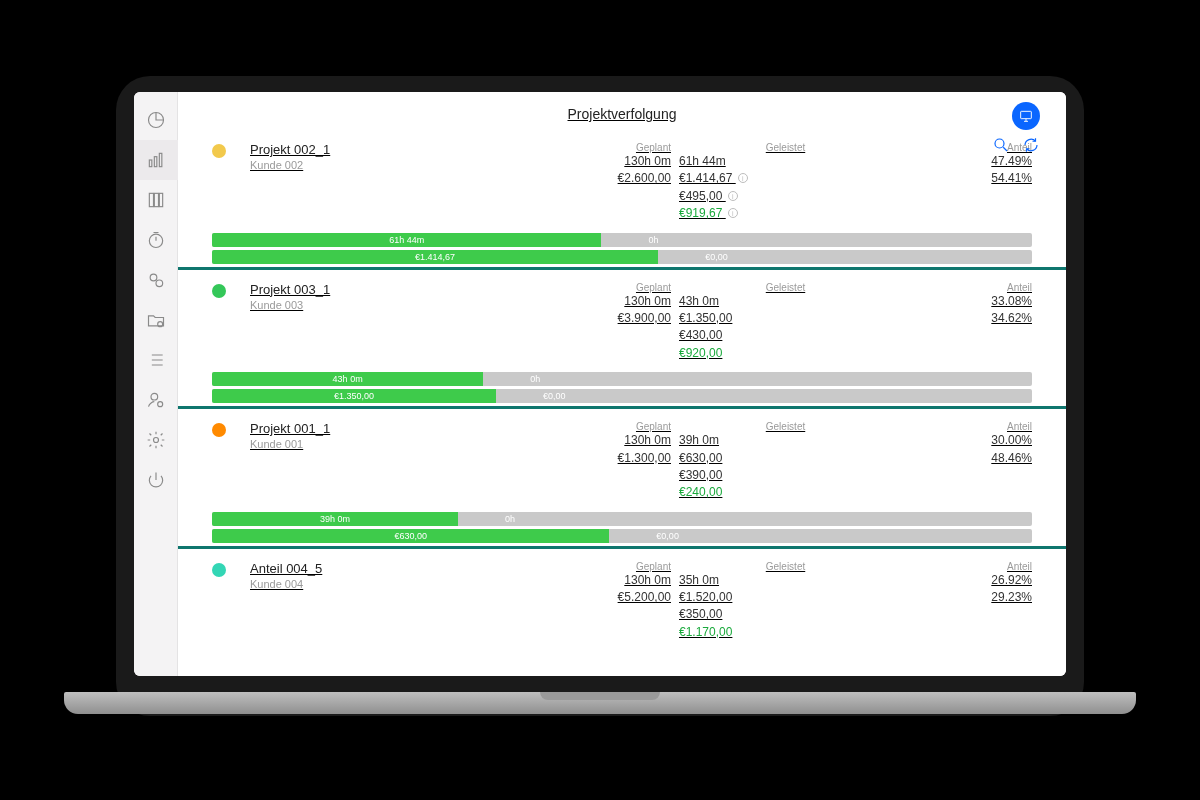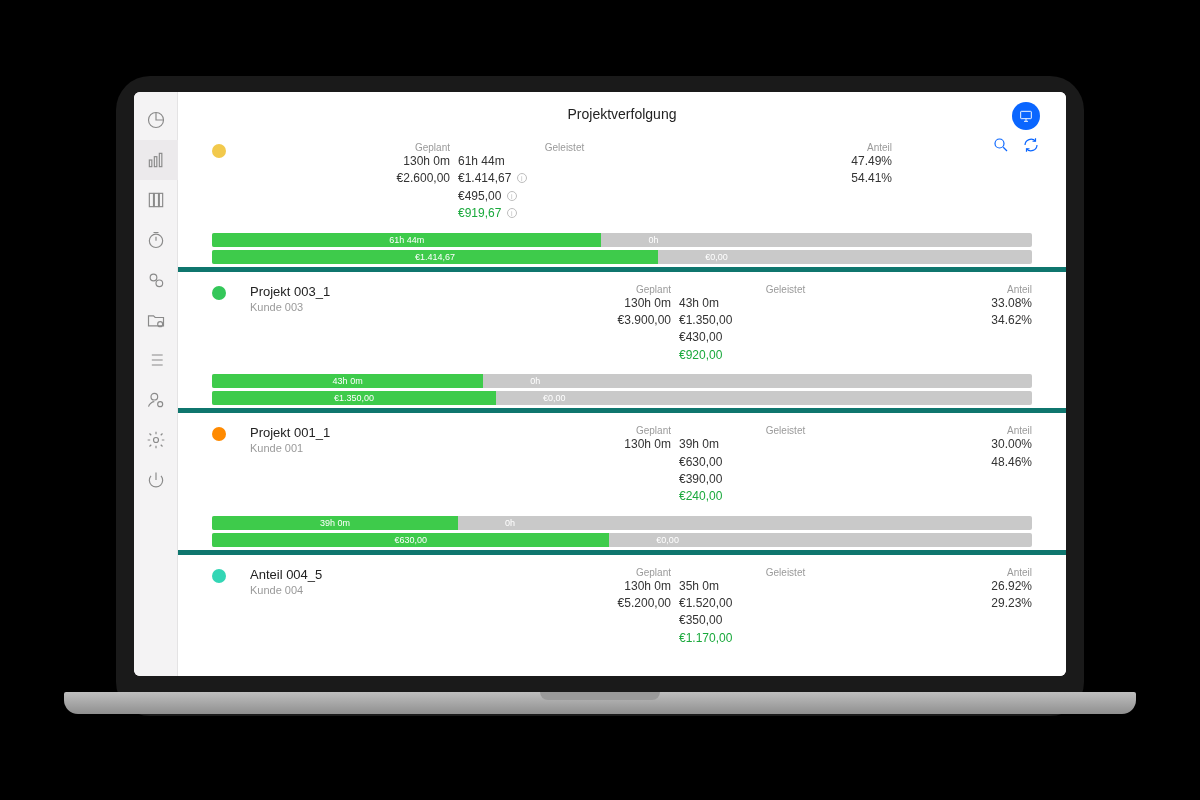--- a/index.html
+++ b/index.html
@@ -56,20 +56,21 @@
   }
   .side-btn.active { background: #eceaec; }
   .side-btn svg { width: 20px; height: 20px; stroke: #8a8a8a; fill: none; stroke-width: 1.4; }
 
   
   .main {
     flex: 1;
     background: #fff;
     overflow-y: auto;
     padding-bottom: 20px;
+    text-decoration: underline;
   }
   .header {
     display: flex; align-items: center; justify-content: center;
     position: relative;
     padding: 14px 20px 8px;
   }
   .title { font-size: 14px; color: #222; }
   .hdr-right {
     position: absolute; right: 26px; top: 10px;
     display: flex; flex-direction: column; align-items: flex-end; gap: 6px;
@@ -77,21 +78,21 @@
   .display-btn {
     width: 28px; height: 28px; border-radius: 50%;
     background: #0a66ff; display: flex; align-items: center; justify-content: center;
   }
   .display-btn svg { width: 16px; height: 16px; stroke: #fff; fill: none; stroke-width: 1.4; }
   .tool-row { display: flex; gap: 12px; }
   .tool-row svg { width: 18px; height: 18px; stroke: #0a66ff; fill: none; stroke-width: 1.6; }
 
   .project {
     padding: 12px 34px 0 34px;
-    border-top: 5px solid #0f766e;
+    border-top: 3px solid #0f766e;
   }
   .project:first-of-type { border-top: none; }
   .row1 { display: grid; grid-template-columns: 38px 200px 1fr 1fr 140px; align-items: start; }
   .dot { width: 14px; height: 14px; border-radius: 50%; margin-top: 2px; }
   .pname { font-size: 13px; color: #222; }
   .pcust { font-size: 11px; color: #9a9a9a; margin-top: 2px; }
   .colhead { font-size: 10px; color: #9a9a9a; text-align: right; }
   .colhead.left { text-align: center; }
   .colval { font-size: 12px; color: #333; text-align: right; line-height: 1.45; }
   .colval.left { text-align: left; }
@@ -219,20 +220,24 @@
           </div>
         </div>
 
         <div id="projects">
     <div class="project">
       <div class="row1">
         <div>
                   <div class="dot" style="background:#f2c94c"></div>
                 </div>
         <div>
+          <div class="pname">Projekt 002_1</div>
+          <div class="pcust">Kunde 002</div>
+        </div>
+        <div>
           <div class="colhead">Geplant</div>
           <div class="colval">130h 0m</div>
           <div class="colval">€2.600,00</div>
         </div>
         <div style="padding-left:8px">
           <div class="colhead left">Geleistet</div>
           <div class="colval left">61h 44m</div>
           <div class="colval left">€1.414,67 <span class="info">i</span></div>
           <div class="colval left">€495,00 <span class="info">i</span></div>
           <div class="colval left green">€919,67 <span class="info">i</span></div>
@@ -299,20 +304,21 @@
         <div>
                   <div class="dot" style="background:#ff8a00"></div>
                 </div>
         <div>
           <div class="pname">Projekt 001_1</div>
           <div class="pcust">Kunde 001</div>
         </div>
         <div>
           <div class="colhead">Geplant</div>
           <div class="colval">130h 0m</div>
+          <div class="colval">€1.300,00</div>
         </div>
         <div style="padding-left:8px">
           <div class="colhead left">Geleistet</div>
           <div class="colval left">39h 0m</div>
           <div class="colval left">€630,00 </div>
           <div class="colval left">€390,00 </div>
           <div class="colval left green">€240,00 </div>
         </div>
         <div>
           <div class="colhead">Anteil</div>

